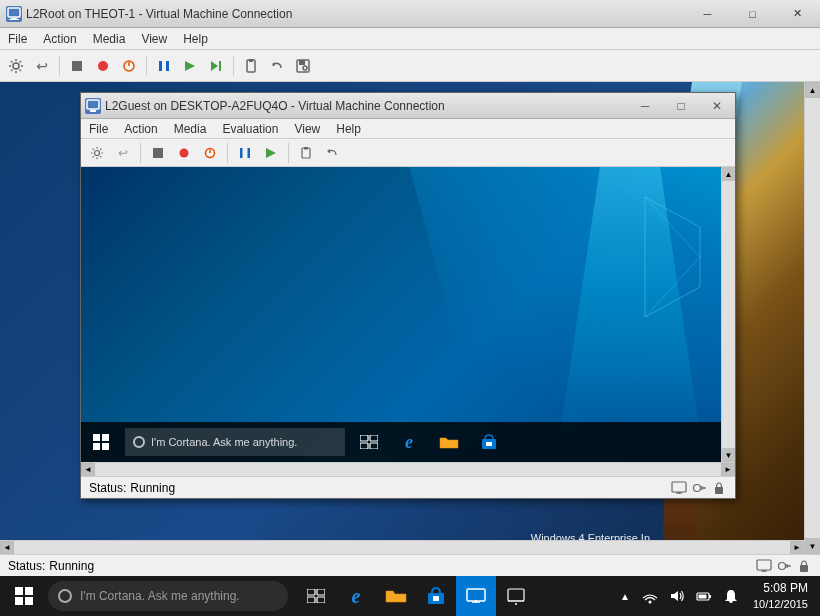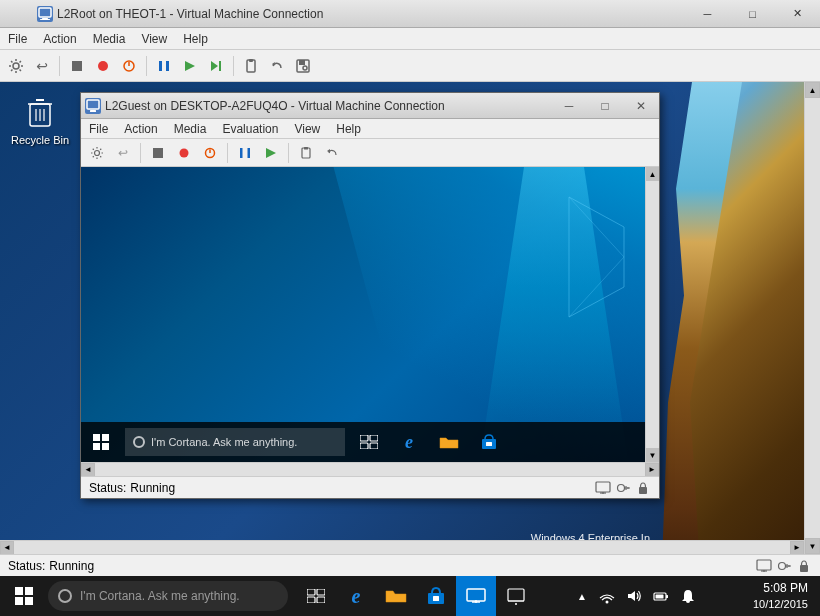--- a/index.html
+++ b/index.html
@@ -22,21 +22,20 @@
       flex-direction: column;
     }
 
     .outer-vm-titlebar {
       height: 28px;
       background: linear-gradient(180deg, #e8e8e8 0%, #d0d0d0 100%);
       display: flex;
       align-items: center;
       border-bottom: 1px solid #aaa;
       flex-shrink: 0;
-      padding-left: 31px;
     }
 
     .vm-icon {
       width: 16px;
       height: 16px;
       margin: 0 4px 0 6px;
       background: #4a7abe;
       border-radius: 2px;
       display: flex;
       align-items: center;
@@ -171,21 +170,21 @@
       font-size: 11px;
       text-align: right;
       opacity: 0.9;
     }
 
     
     .inner-vm {
       position: absolute;
       top: 10px;
       left: 80px;
-      width: 580px;
+      width: 656px;
       background: white;
       border: 1px solid #666;
       box-shadow: 3px 3px 8px rgba(0,0,0,0.5);
       display: flex;
       flex-direction: column;
     }
 
     .inner-vm-titlebar {
       height: 26px;
       background: linear-gradient(180deg, #e8e8e8 0%, #d0d0d0 100%);
@@ -425,31 +424,20 @@
 
     <div class="rock-formation"></div>
 
     <div style="position:absolute; right:0; top:0; bottom:0; width:130px; background: linear-gradient(135deg, #87CEEB 0%, #62a8d0 10%, #c49a3c 25%, #7a5218 45%, #4a2e0a 70%, #2a1505 100%); clip-path: polygon(40% 0%, 100% 0%, 100% 100%, 10% 100%, 0% 60%, 20% 30%);"></div>
 
     <div class="win10-watermark">
       <div>Windows 4 Enterprise In</div>
       <div>Evaluation cop</div>
     </div>
 
-    <div class="recycle-bin">
-      <div class="recycle-icon">
-        <svg width="36" height="36" viewBox="0 0 36 36">
-          <rect x="8" y="10" width="20" height="22" rx="2" fill="none" stroke="white" stroke-width="1.5"></rect>
-          <path d="M6 10h24" stroke="white" stroke-width="1.5"></path>
-          <path d="M14 6h8" stroke="white" stroke-width="2"></path>
-          <path d="M14 15v12M18 15v12M22 15v12" stroke="white" stroke-width="1.2"></path>
-        </svg>
-      </div>
-      <span class="recycle-label">Recycle Bin</span>
-    </div>
 
     <div class="inner-vm">
 
       <div class="inner-vm-titlebar">
         <div class="vm-icon" style="margin: 0 4px 0 4px;">
           <svg width="14" height="14" viewBox="0 0 14 14">
             <rect x="1" y="1" width="12" height="9" rx="1" fill="none" stroke="white" stroke-width="1.5"></rect>
             <rect x="4" y="11" width="6" height="2" rx="0.5" fill="white"></rect>
           </svg>
         </div>
@@ -741,18 +729,18 @@
 
       <div style="width:26px; height:40px; display:flex; align-items:center; justify-content:center; cursor:pointer;">
         <svg width="16" height="16" viewBox="0 0 16 16">
           <path d="M8 2 Q12 2 12 7 L12 11 L14 13 L2 13 L4 11 L4 7 Q4 2 8 2" fill="white"></path>
           <path d="M6 13 Q6 15 8 15 Q10 15 10 13" fill="white"></path>
         </svg>
       </div>
 
       <div style="display:flex; flex-direction:column; align-items:flex-end; padding:0 8px; color:white; line-height:1.3; cursor:pointer;">
         <span style="font-size:12px; font-weight:normal;">5:08 PM</span>
-        <span style="font-size:11px;margin-left:43px;">10/12/2015</span>
+        <span style="font-size:11px;">10/12/2015</span>
       </div>
     </div>
   </div>
 
 </div>
 
 </body></html>

